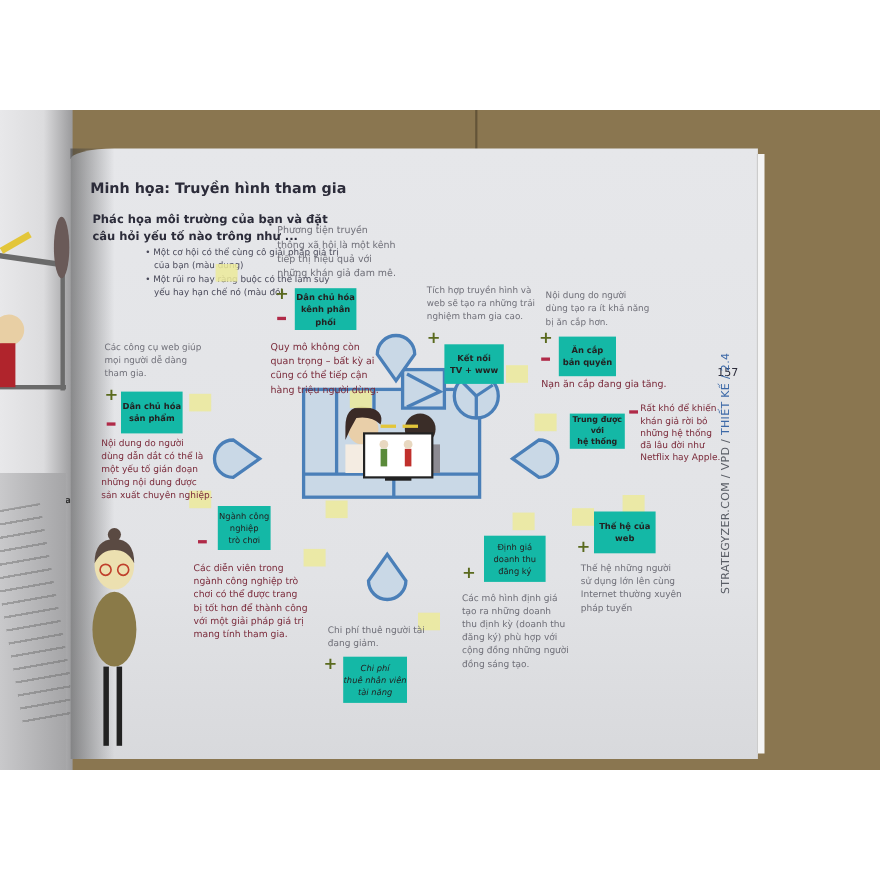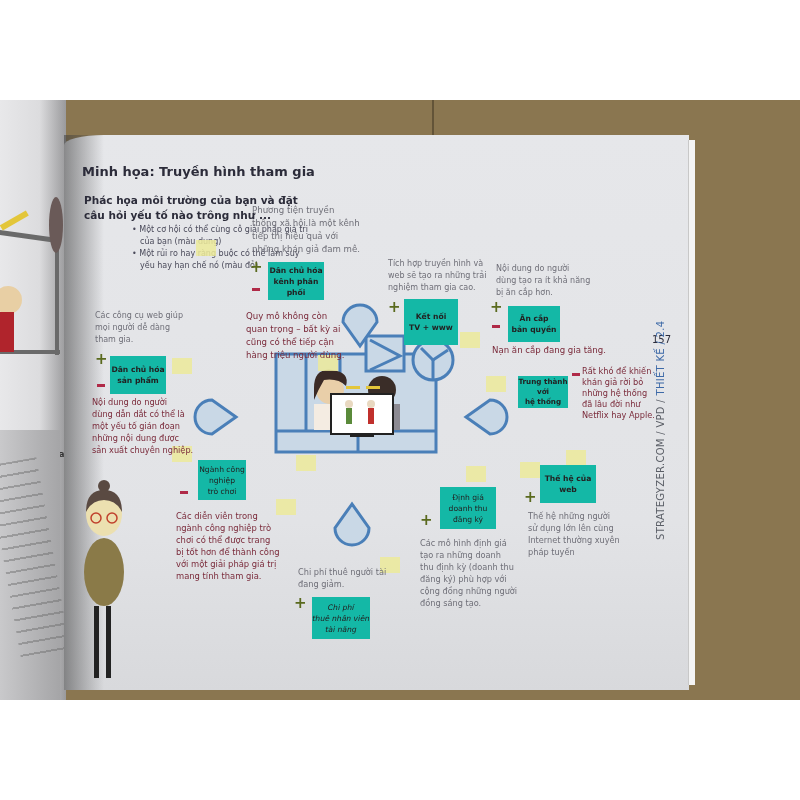--- a/index.html
+++ b/index.html
@@ -137,21 +137,21 @@
       <div>cũng có thể tiếp cận</div>
       <div>hàng triệu người dùng.</div>
   </div>
 
   <div class="abs grey" style="left:388px;top:158px;font-size:8px;line-height:12px">
     <div>Tích hợp truyền hình và</div>
       <div>web sẽ tạo ra những trải</div>
       <div>nghiệm tham gia cao.</div>
   </div>
   <div class="plus" style="left:388px;top:200px">+</div>
-  <div class="note" style="left:404px;top:199px;width:54px;height:46px">
+  <div class="note" style="left:404px;top:213px;width:54px;height:36px">
       <div>
         <div>Kết nối</div>
         <div>TV + www</div>
       </div>
     </div>
 
   <div class="abs grey" style="left:496px;top:163px;font-size:8px;line-height:12px">
     <div>Nội dung do người</div>
       <div>dùng tạo ra ít khả năng</div>
       <div>bị ăn cắp hơn.</div>
@@ -182,21 +182,21 @@
   <div class="abs red" style="left:92px;top:296px;font-size:8.2px;line-height:12px">
     <div>Nội dung do người</div>
       <div>dùng dẫn dắt có thể là</div>
       <div>một yếu tố gián đoạn</div>
       <div>những nội dung được</div>
       <div>sản xuất chuyên nghiệp.</div>
   </div>
 
   <div class="note" style="left:518px;top:276px;width:50px;height:32px;font-size:7.2px;line-height:10px">
       <div>
-        <div>Trung thành với</div>
+        <div>Trung được với</div>
         <div>hệ thống</div>
       </div>
     </div>
   <div class="minus" style="left:572px;top:273px"></div>
   <div class="abs red" style="left:582px;top:266px;font-size:8.2px;line-height:11px">
     <div>Rất khó để khiến</div>
       <div>khán giả rời bỏ</div>
       <div>những hệ thống</div>
       <div>đã lâu đời như</div>
       <div>Netflix hay Apple.</div>

